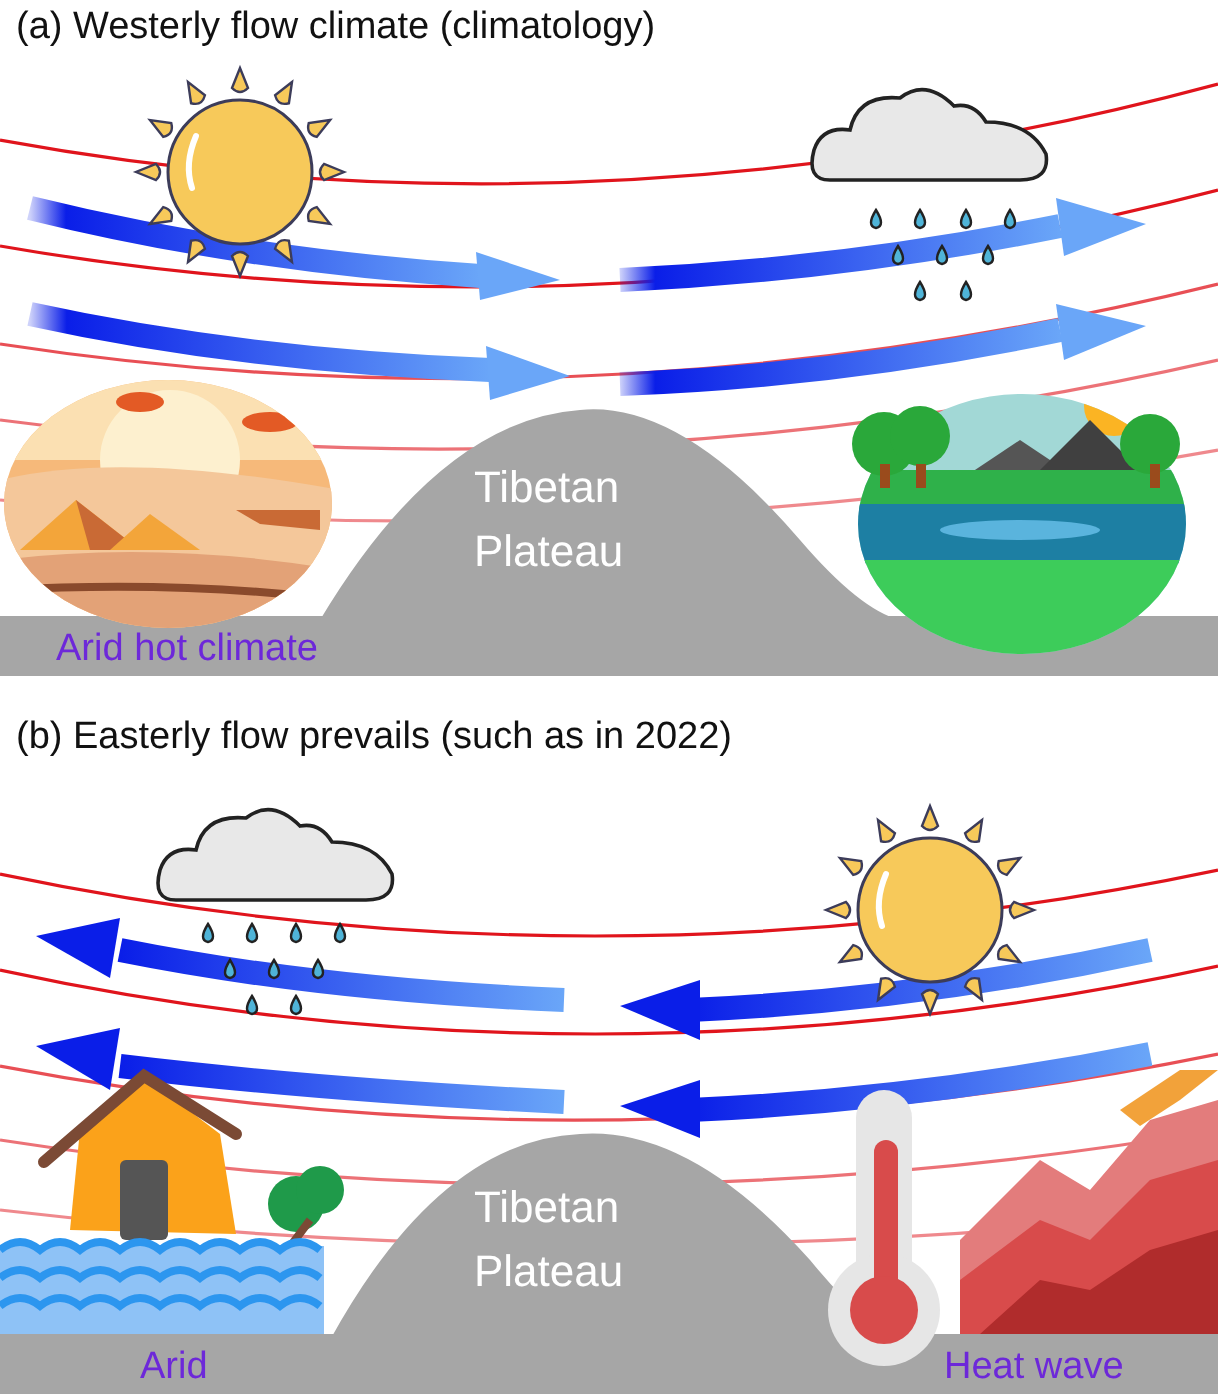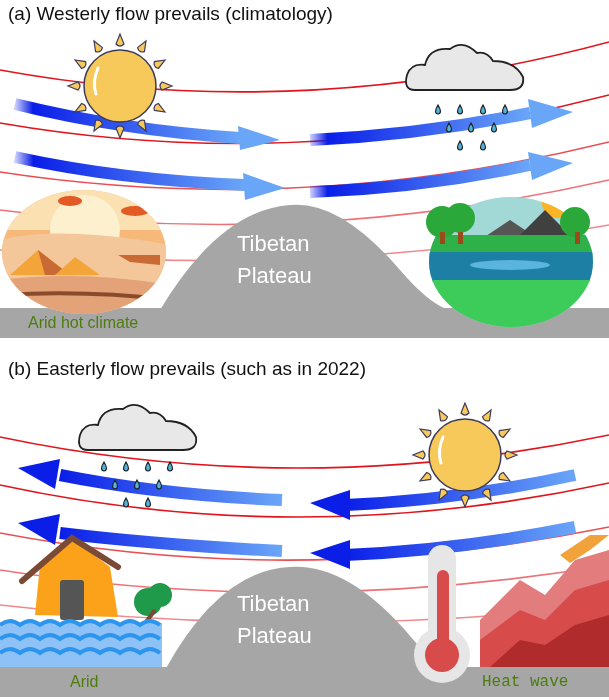--- a/index.html
+++ b/index.html
@@ -3,21 +3,21 @@
 <meta charset="utf-8">
 <style>
   html, body { margin: 0; padding: 0; background: #ffffff; }
   body { width: 609px; height: 700px; position: relative; overflow: hidden;
          font-family: "Liberation Sans", sans-serif; }
   .panel { position: absolute; left: 0; width: 609px; }
   #panel-a { top: 0; height: 350px; }
   #panel-b { top: 355px; height: 345px; }
   .panel-title { position: absolute; left: 8px; top: 3px; font-size: 19px; color: #111; white-space: nowrap; }
   svg.scene { position: absolute; left: 0; top: 0; }
-  .ground-label { position: absolute; font-size: 16px; color: #4d7c0f; white-space: nowrap; }
+  .ground-label { position: absolute; font-size: 19px; color: #6d28d9; white-space: nowrap; }
   .plateau-label { position: absolute; width: 120px; text-align: left; color: #ffffff;
                    font-size: 22px; line-height: 32px; }
 </style>
 </head>
 <body>
 
 <div class="panel" id="panel-a">
   <svg class="scene" width="609" height="350" viewBox="0 0 609 350">
     <defs>
       <linearGradient id="gA" x1="0" x2="1" y1="0" y2="0">
@@ -133,21 +133,21 @@
         <circle cx="575" cy="222" r="15"></circle>
       </g>
       <g fill="#9a4b1c">
           <rect x="440" y="232" width="5" height="12"></rect>
           <rect x="458" y="232" width="5" height="12"></rect>
           <rect x="575" y="232" width="5" height="12"></rect>
         </g>
     </g>
   </svg>
 
-  <div class="panel-title">(a) Westerly flow prevails (climatology)</div>
+  <div class="panel-title">(a) Westerly flow climate (climatology)</div>
   <div class="plateau-label" style="left:237px; top:228px;">
     <div>Tibetan</div>
     <div>Plateau</div>
   </div>
   <div class="ground-label" style="left:28px; top:314px;">Arid hot climate</div>
 </div>
 
 <div class="panel" id="panel-b">
   <svg class="scene" width="609" height="345" viewBox="0 0 609 345">
     <defs>
@@ -243,14 +243,14 @@
       <circle cx="442" cy="300" r="17" fill="#d84b4b"></circle>
     </g>
   </svg>
 
   <div class="panel-title">(b) Easterly flow prevails (such as in 2022)</div>
   <div class="plateau-label" style="left:237px; top:233px;">
     <div>Tibetan</div>
     <div>Plateau</div>
   </div>
   <div class="ground-label" style="left:70px; top:318px;">Arid</div>
-  <div class="ground-label" style="left:482px; top:318px;font-family:Liberation Mono, monospace;">Heat wave</div>
+  <div class="ground-label" style="left:472px; top:318px;">Heat wave</div>
 </div>
 
 </body></html>

